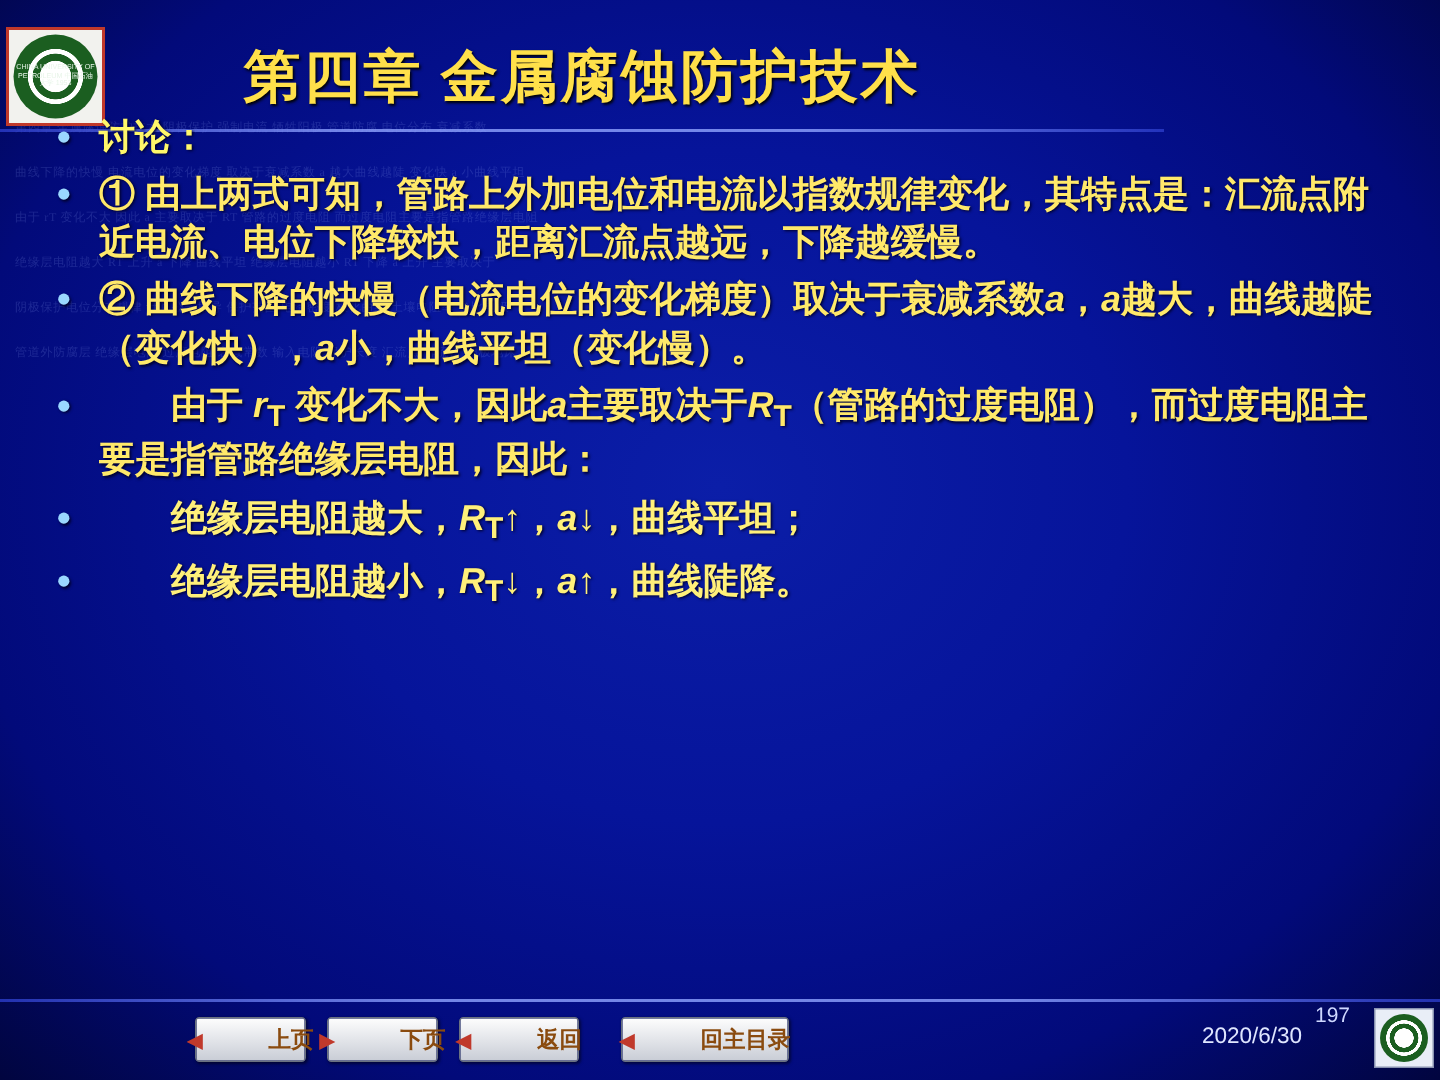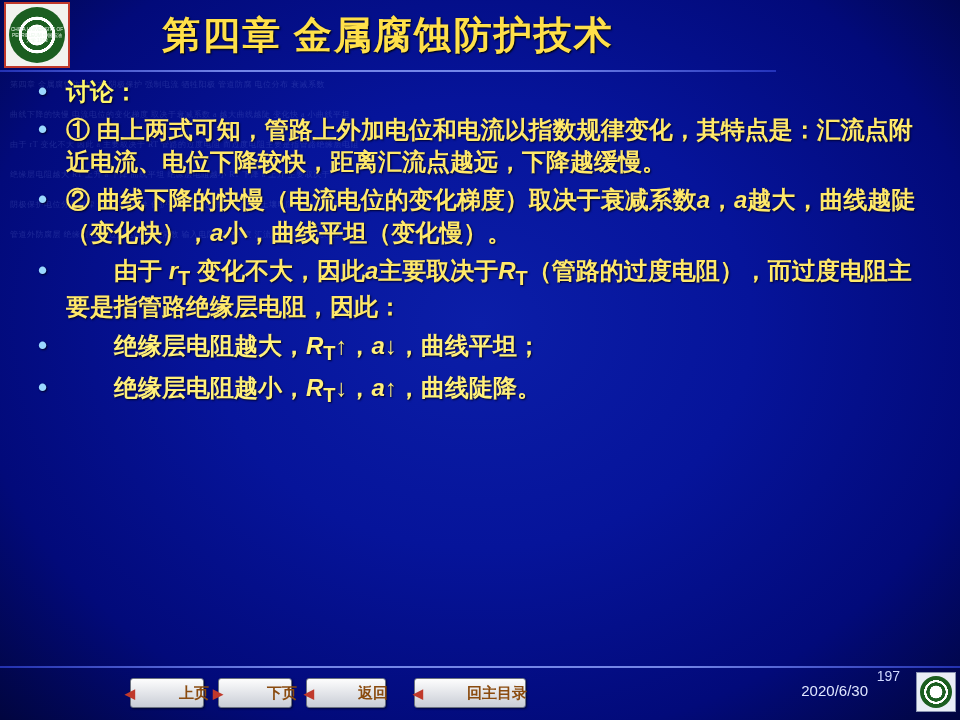--- a/index.html
+++ b/index.html
@@ -35,21 +35,21 @@
     box-sizing: border-box;
     white-space: nowrap;
     overflow: hidden;
     font-family: Liberation Serif, serif;
   }
   .bg-noise div { overflow: hidden; text-overflow: clip; }
 
   
   .header {
     position: absolute;
-    top: 0; left: 0;
+    top: 16px; left: 0;
     width: 776px;
     height: 72px;
   }
   .header-title {
     position: absolute;
     left: 0; right: 0;
     top: 10px;
     text-align: center;
     color: #ffe04a;
     font-size: 38px;

